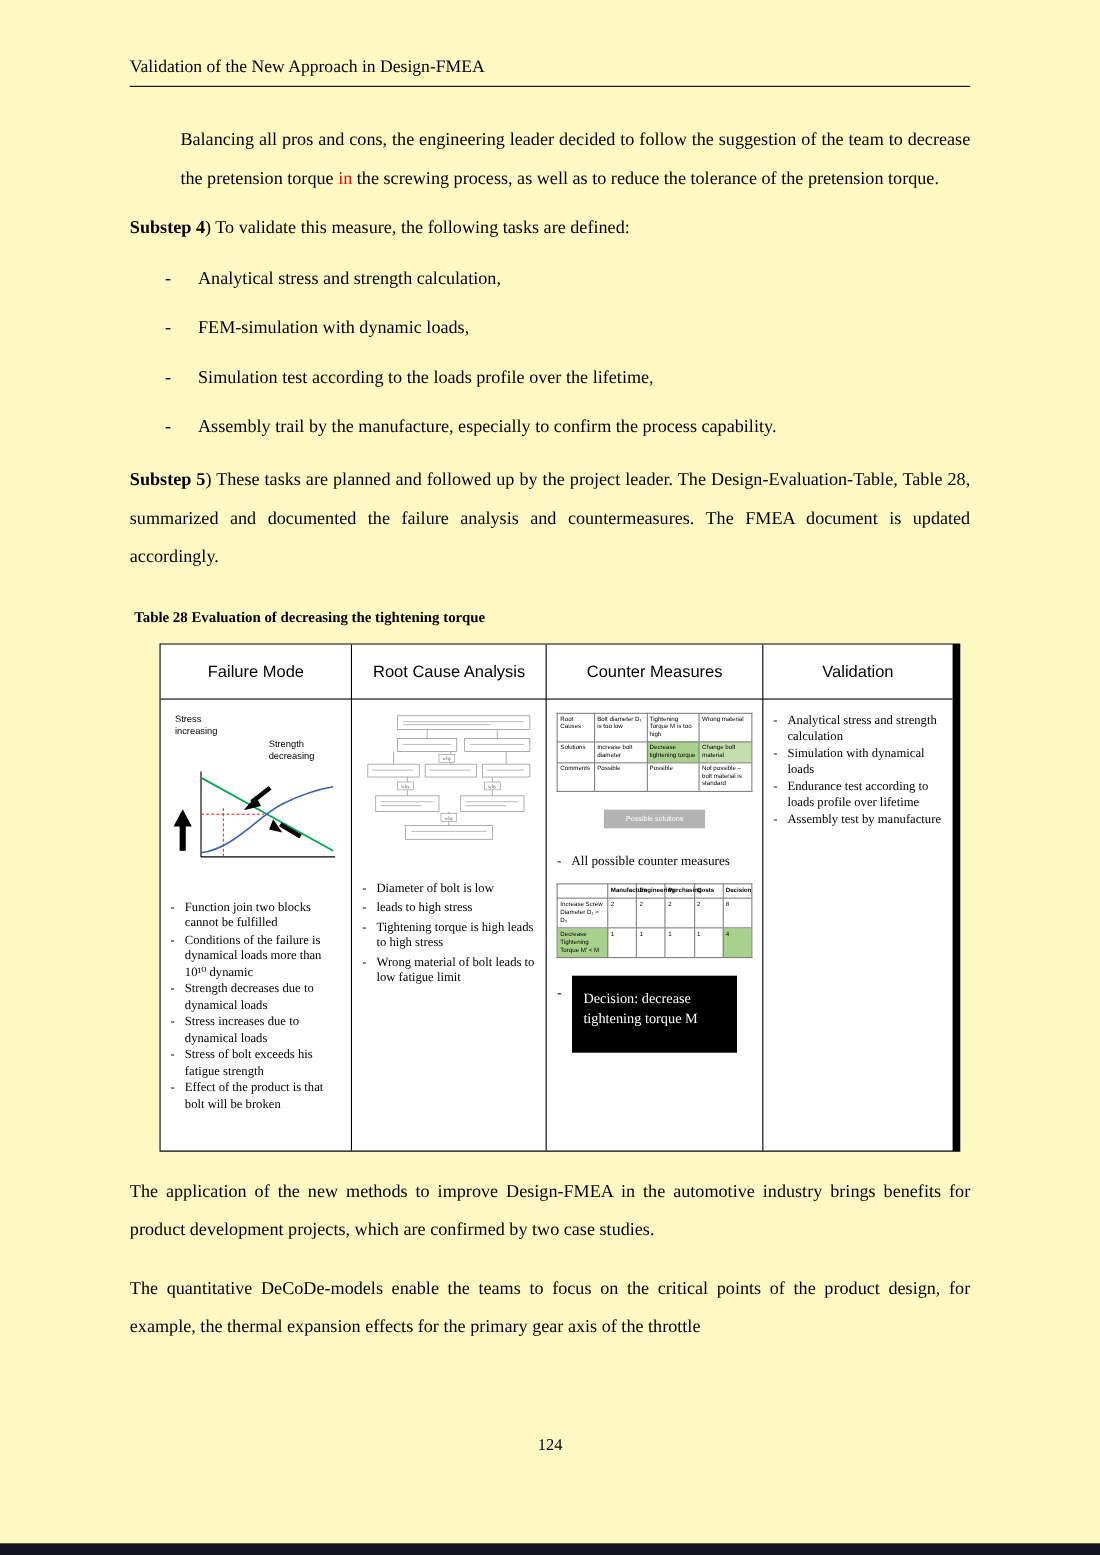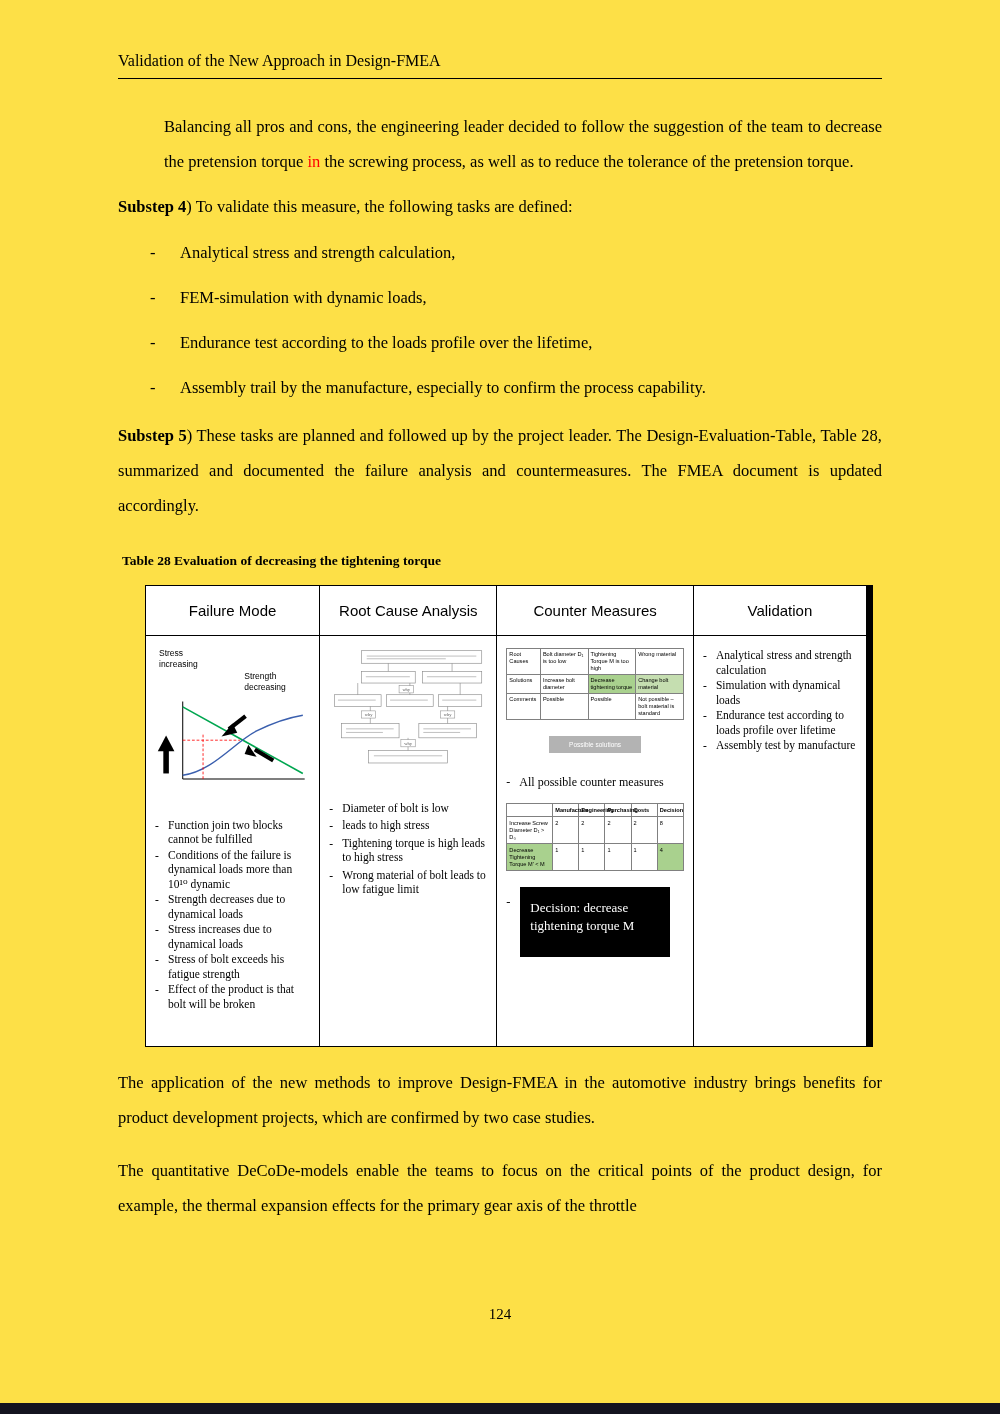--- a/index.html
+++ b/index.html
@@ -1,19 +1,19 @@
 <!DOCTYPE html>
 <html><head>
 <meta charset="utf-8">
 <style>
   * { margin:0; padding:0; box-sizing:border-box; }
   html,body { background:#ffffff; }
   .page {
     position:relative; width:1000px; height:1414px; margin:0 auto;
-    background:#fde047; overflow:hidden;
+    background:#fef9c3; overflow:hidden;
     font-family:"Liberation Serif","DejaVu Serif",serif; color:#000;
   }
   .content { padding:0 118px; }
 
   .running-header {
     margin-top:52px; font-size:16px; padding-bottom:8px;
     border-bottom:1.5px solid #000;
   }
 
   .body-text { font-size:16.5px; line-height:35px; }
@@ -119,21 +119,21 @@
       <div class="main-bullet">
           <span class="dash">-</span>
           <span>Analytical stress and strength calculation,</span>
         </div>
       <div class="main-bullet">
           <span class="dash">-</span>
           <span>FEM-simulation with dynamic loads,</span>
         </div>
       <div class="main-bullet">
           <span class="dash">-</span>
-          <span>Endurance test according to the loads profile over the lifetime,</span>
+          <span>Simulation test according to the loads profile over the lifetime,</span>
         </div>
       <div class="main-bullet">
           <span class="dash">-</span>
           <span>Assembly trail by the manufacture, especially to confirm the process capability.</span>
         </div>
     </div>
 
     <p class="body-text justify substep" style="margin-top:14px"><b>Substep 5</b><span>) These tasks are planned and followed up by the project leader. The Design-Evaluation-Table, Table 28, summarized and documented the failure analysis and countermeasures. The FMEA document is updated accordingly.</span></p>
 
     <div class="table-caption">Table 28 Evaluation of decreasing the tightening torque</div>

